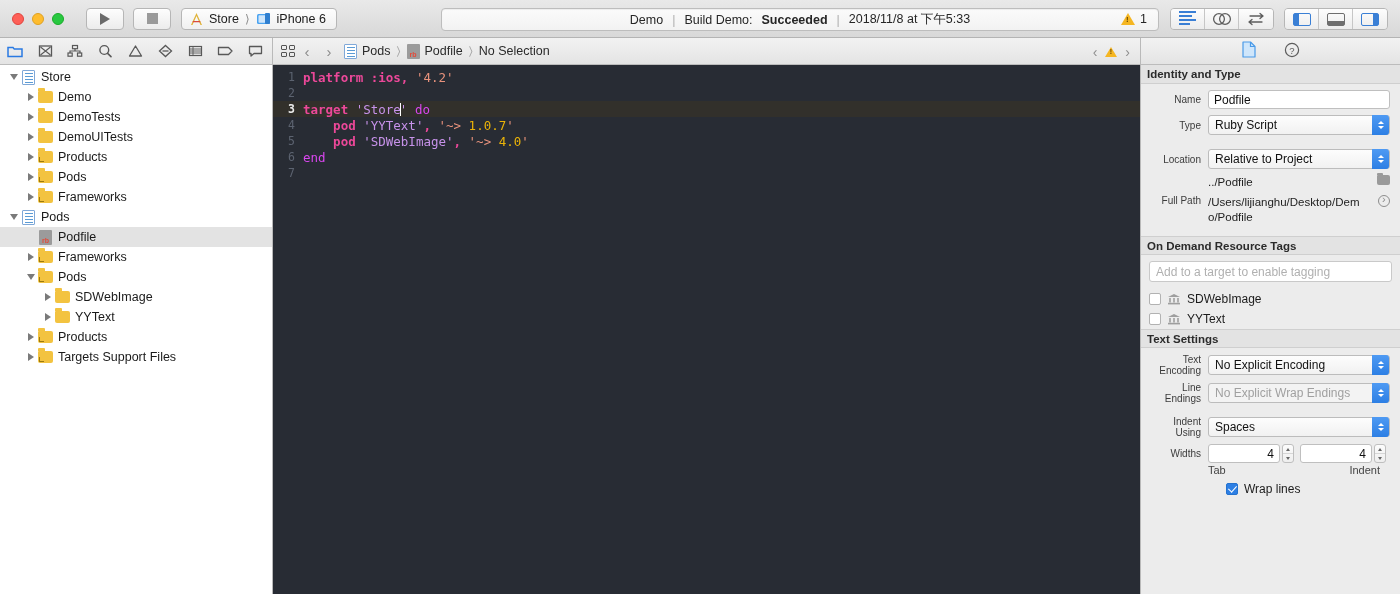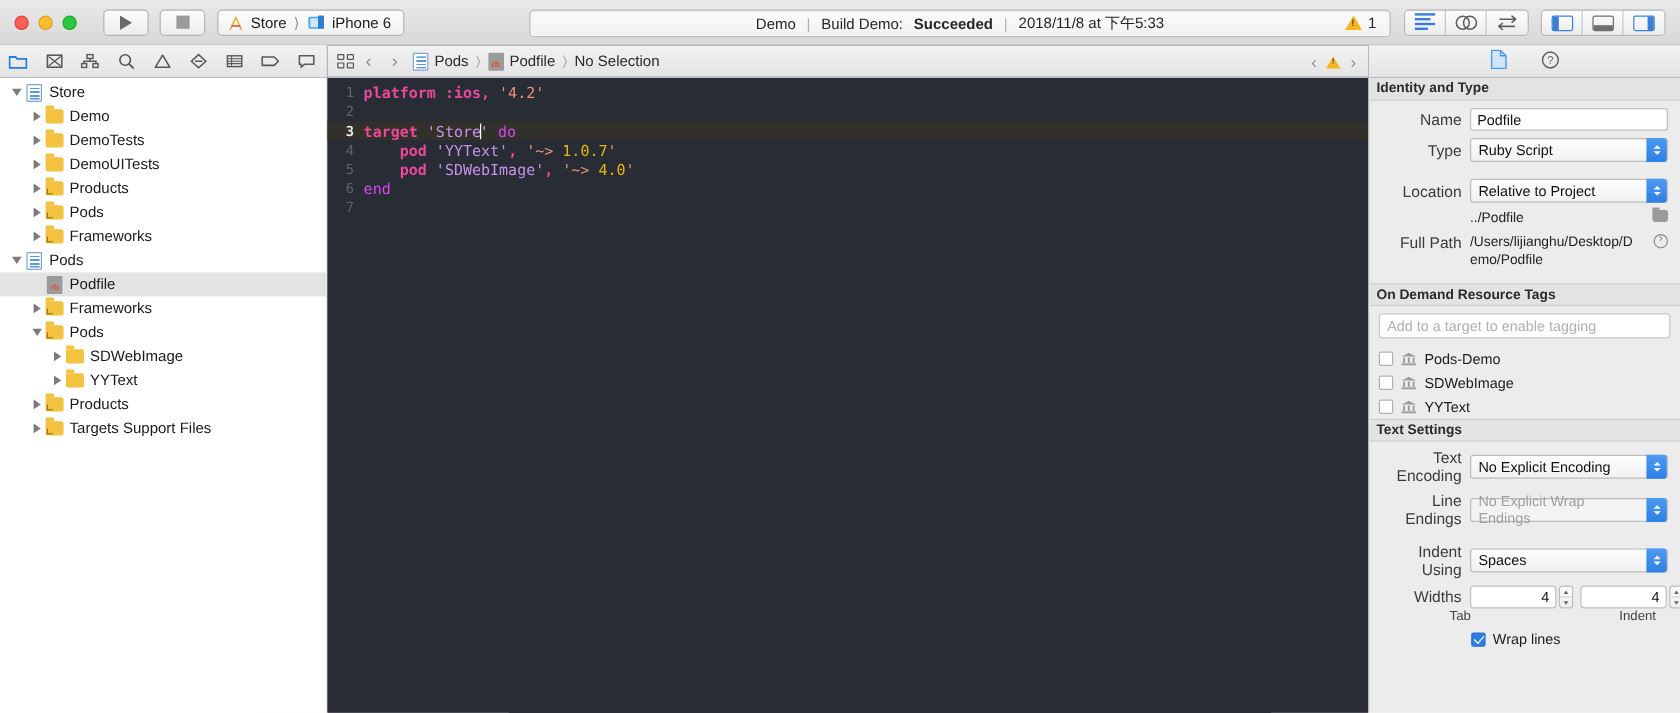--- a/index.html
+++ b/index.html
@@ -203,21 +203,21 @@
   .sec-hdr {
     height:19px; background:#e3e3e3; border-bottom:1px solid #cfcfcf; border-top:1px solid #cfcfcf;
     display:flex; align-items:center; padding-left:6px;
     font-size:11.5px; font-weight:bold; color:#2b2b2b;
   }
   .sec-hdr.first { border-top:none; }
   .frm { padding:6px 10px 6px 4px; }
   .fr { display:flex; align-items:center; margin-bottom:6px; }
   .flbl {
     width:63px; flex:0 0 63px; text-align:right; padding-right:7px;
-    font-size:13px; color:#3b3b3b;margin-left:17px;
+    font-size:10px; color:#3b3b3b;
   }
   .finput {
     flex:1; height:19px; background:#fff; border:1px solid #bfbfbf; border-radius:3px;
     font-size:12px; color:#111; padding:0 5px; display:flex; align-items:center;
   }
   .fpop {
     flex:1; height:20px; background:linear-gradient(to bottom,#fdfdfd,#f1f1f1);
     border:1px solid #bcbcbc; border-radius:3px;
     font-size:12px; color:#111; padding:0 22px 0 6px; display:flex; align-items:center;
     position:relative;
@@ -682,31 +682,20 @@
       <div>
           <div class="tmrow">
             <span class="cbx"></span>
             <span class="bank"><svg width="14" height="12" viewBox="0 0 14 12">
                 <path d="M7 1 L13 4 H1 Z" fill="#9e9e9e"></path>
                 <rect x="2.2" y="5" width="1.6" height="4.5" fill="#9e9e9e"></rect>
                 <rect x="6.2" y="5" width="1.6" height="4.5" fill="#9e9e9e"></rect>
                 <rect x="10.2" y="5" width="1.6" height="4.5" fill="#9e9e9e"></rect>
                 <rect x="1" y="9.8" width="12" height="1.6" fill="#9e9e9e"></rect>
               </svg></span>
-            <span class="tmname">Pods-Demo</span>
-          </div>
-          <div class="tmrow">
-            <span class="cbx"></span>
-            <span class="bank"><svg width="14" height="12" viewBox="0 0 14 12">
-                <path d="M7 1 L13 4 H1 Z" fill="#9e9e9e"></path>
-                <rect x="2.2" y="5" width="1.6" height="4.5" fill="#9e9e9e"></rect>
-                <rect x="6.2" y="5" width="1.6" height="4.5" fill="#9e9e9e"></rect>
-                <rect x="10.2" y="5" width="1.6" height="4.5" fill="#9e9e9e"></rect>
-                <rect x="1" y="9.8" width="12" height="1.6" fill="#9e9e9e"></rect>
-              </svg></span>
             <span class="tmname">SDWebImage</span>
           </div>
           <div class="tmrow">
             <span class="cbx"></span>
             <span class="bank"><svg width="14" height="12" viewBox="0 0 14 12">
                 <path d="M7 1 L13 4 H1 Z" fill="#9e9e9e"></path>
                 <rect x="2.2" y="5" width="1.6" height="4.5" fill="#9e9e9e"></rect>
                 <rect x="6.2" y="5" width="1.6" height="4.5" fill="#9e9e9e"></rect>
                 <rect x="10.2" y="5" width="1.6" height="4.5" fill="#9e9e9e"></rect>
                 <rect x="1" y="9.8" width="12" height="1.6" fill="#9e9e9e"></rect>

